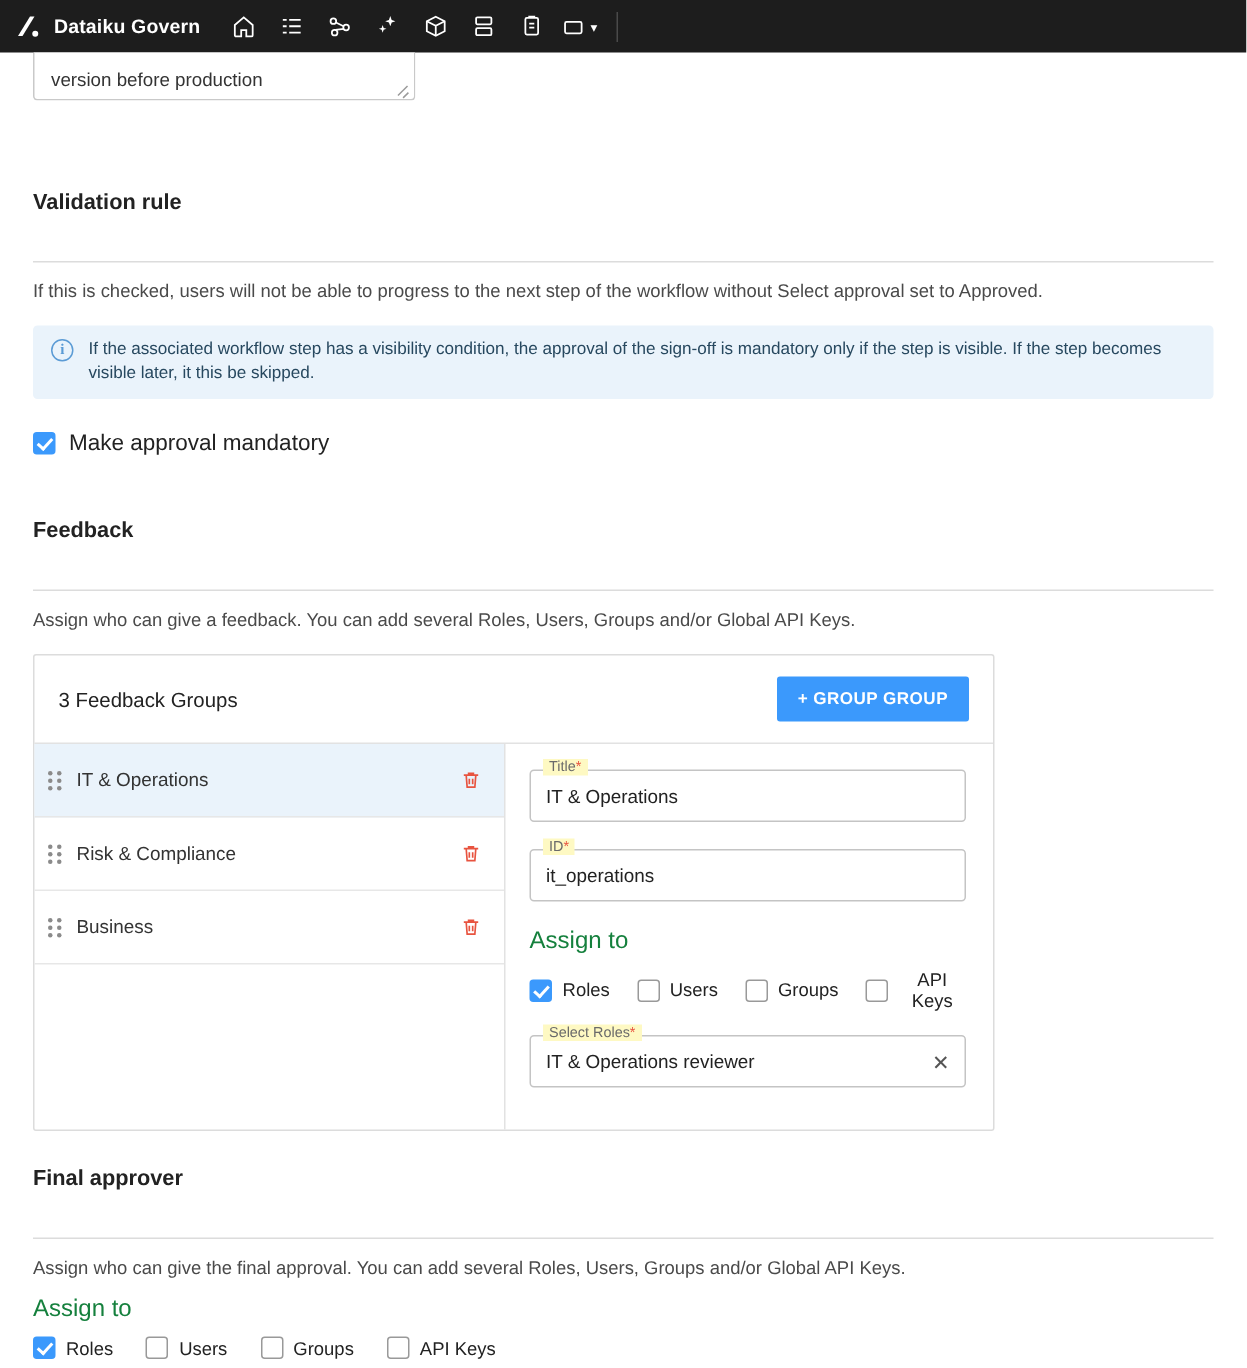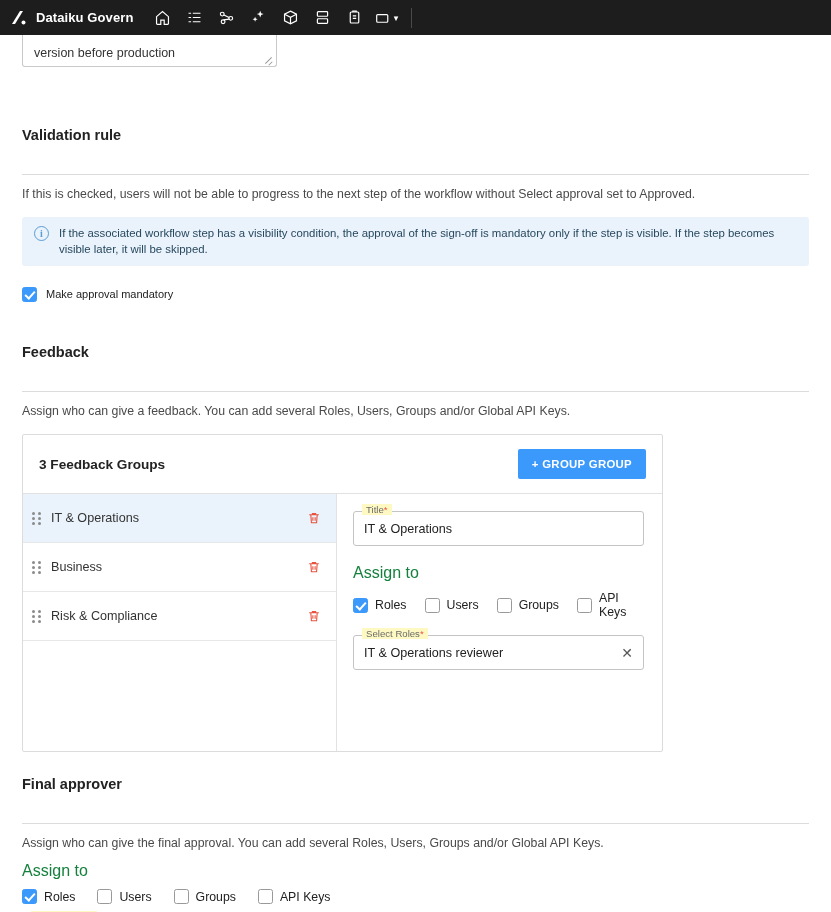--- a/index.html
+++ b/index.html
@@ -139,21 +139,21 @@
     font-family: "Liberation Serif", serif;
     display: flex; align-items: center; justify-content: center;
     margin-top: 0px;
   }
 
   
   .cb-row {
     display: flex;
     align-items: center;
     gap: 9px;
-    font-size: 11px;
+    font-size: 15px;
     color: #222;
   }
   .cb {
     width: 15px; height: 15px;
     border: 1.6px solid #999;
     border-radius: 2.5px;
     background: #fff;
     flex: 0 0 auto;
     position: relative;
   }
@@ -179,21 +179,21 @@
     background: #fff;
   }
   .panel-header {
     display: flex;
     align-items: center;
     justify-content: space-between;
     padding: 14px 16px;
   }
   .panel-title {
     font-size: 13.6px;
-    font-weight: bold;
+    font-weight: normal;
     color: #222;
   }
   .btn-primary {
     background: #3b99fc;
     color: #fff;
     border: none;
     border-radius: 2px;
     font-size: 11.4px;
     font-weight: bold;
     letter-spacing: .3px;
@@ -285,20 +285,21 @@
   .assign-label {
     font-size: 16px;
     color: #15803d;
     margin-bottom: 9px;
   }
   .assign-row {
     display: flex;
     align-items: center;
     gap: 18px;
     margin-bottom: 16px;
+    text-align: center;
   }
   .assign-row .cb-row { gap: 7px; font-size: 12.3px; }
 
   
   .final-assign-row { gap: 22px; margin-bottom: 14px; }
   .select-roles-wide { width: 255px; }
 </style>
 </head>
 <body>
 
@@ -375,21 +376,21 @@
   </div>
 
   <div style="height:60px"></div>
   <div class="section-head">
     <div class="section-title">Validation rule</div>
   </div>
   <p class="section-desc">If this is checked, users will not be able to progress to the next step of the workflow without Select approval set to Approved.</p>
 
   <div class="info-banner">
     <span class="info-icon">i</span>
-    <span>If the associated workflow step has a visibility condition, the approval of the sign-off is mandatory only if the step is visible. If the step becomes visible later, it will be skipped.</span>
+    <span>If the associated workflow step has a visibility condition, the approval of the sign-off is mandatory only if the step is visible. If the step becomes visible later, it this be skipped.</span>
   </div>
 
   <div style="height:21px"></div>
   <div class="cb-row">
     <span class="cb checked"></span>
     <span>Make approval mandatory</span>
   </div>
 
   <div style="height:42px"></div>
   <div class="section-head">
@@ -423,53 +424,59 @@
         </div>
         <div class="group-item">
           <span class="drag-handle">
               <i></i>
               <i></i>
               <i></i>
               <i></i>
               <i></i>
               <i></i>
             </span>
-          <span class="group-name">Business</span>
+          <span class="group-name">Risk &amp; Compliance</span>
           <span class="trash">
             <svg width="16" height="16" viewBox="0 0 20 20" fill="none" stroke="#e8533f" stroke-width="1.4">
                 <path d="M4 6h12M8 6V4.5h4V6M6 6l.8 10h6.4L14 6M8.6 9v4.5M11.4 9v4.5"></path>
               </svg>
           </span>
         </div>
         <div class="group-item">
           <span class="drag-handle">
               <i></i>
               <i></i>
               <i></i>
               <i></i>
               <i></i>
               <i></i>
             </span>
-          <span class="group-name">Risk &amp; Compliance</span>
+          <span class="group-name">Business</span>
           <span class="trash">
             <svg width="16" height="16" viewBox="0 0 20 20" fill="none" stroke="#e8533f" stroke-width="1.4">
                 <path d="M4 6h12M8 6V4.5h4V6M6 6l.8 10h6.4L14 6M8.6 9v4.5M11.4 9v4.5"></path>
               </svg>
           </span>
         </div>
       </div>
 
       <div class="group-form">
         <div class="field">
           <span class="field-label"><span>Title</span><span class="req">*</span></span>
           <div class="field-box">
             <span class="field-value">IT &amp; Operations</span>
           </div>
         </div>
 
+        <div class="field">
+          <span class="field-label"><span>ID</span><span class="req">*</span></span>
+          <div class="field-box">
+            <span class="field-value">it_operations</span>
+          </div>
+        </div>
 
         <div class="assign-label">Assign to</div>
         <div class="assign-row">
           <span class="cb-row">
             <span class="cb checked"></span>
             <span>Roles</span>
           </span>
           <span class="cb-row">
             <span class="cb"></span>
             <span>Users</span>

